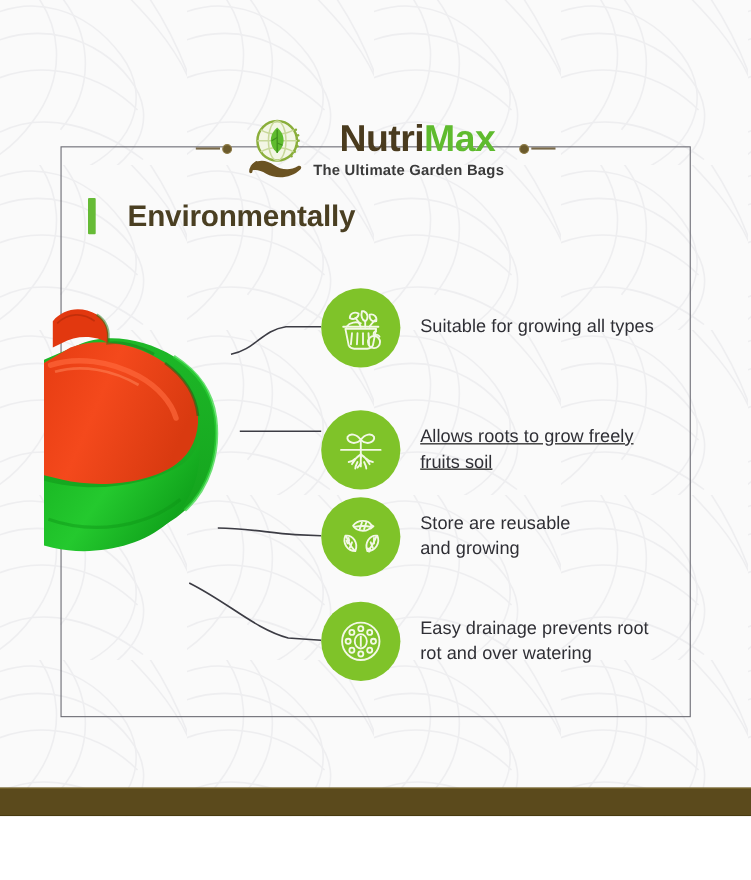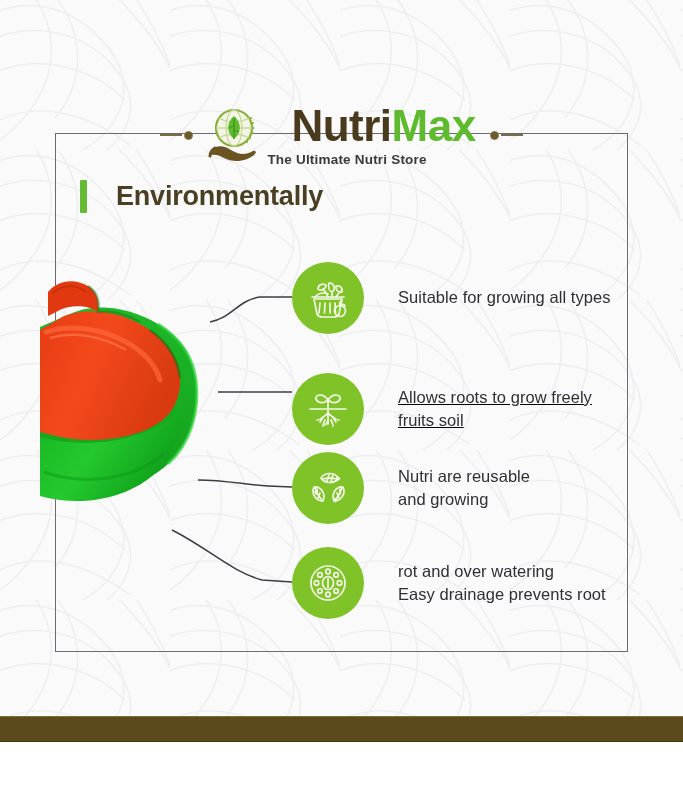--- a/index.html
+++ b/index.html
@@ -74,21 +74,21 @@
 
   .logo-block {
     display: flex;
     align-items: center;
     gap: 6px;
     margin: 0 14px;
   }
   .logo-mark { width: 54px; height: 58px; flex: none; }
   .logo-text { display: flex; flex-direction: column; line-height: 1; }
   .wordmark {
-    font-size: 44px;
+    font-size: 34px;
     font-weight: bold;
     letter-spacing: -0.5px;
     white-space: nowrap;
     margin-left: 24px;
   }
   .wordmark .w1 { color: #4a3b1e; }
   .wordmark .w2 { color: #5fbb2e; }
   .tagline {
     font-size: 13.5px;
     font-weight: bold;
@@ -146,21 +146,21 @@
     position: absolute;
     left: 292px;
     top: 262px;
     width: 340px;
   }
   .feature {
     position: absolute;
     left: 0;
     display: flex;
     align-items: center;
-    gap: 34px;
+    gap: 18px;
     width: 340px;
   }
   .feature.f1 { top: 0px; }
   .feature.f2 { top: 111px; text-decoration: underline; }
   .feature.f3 { top: 190px; }
   .feature.f4 { top: 285px; }
 
   .icon-circle {
     width: 72px;
     height: 72px;
@@ -260,21 +260,21 @@
           <path d="M27,10 C21,15 19,23 24,30 L27,33 L30,30 C35,23 33,15 27,10 Z" fill="#5fbb2e"></path>
           <path d="M27,12 L27,33" stroke="#3f8f1e" stroke-width="1.2" fill="none"></path>
           <path d="M27,19 L22,22 M27,24 L32,26" stroke="#3f8f1e" stroke-width="1" fill="none"></path>
 
           <path d="M4,44 C10,38 18,40 24,44 C30,48 38,50 46,45 C48,44 50,46 48,48 C40,56 26,57 17,52 C12,49 8,48 4,49 Z" fill="#6b5322"></path>
           <path d="M8,42 C5,44 3,47 3,50" stroke="#6b5322" stroke-width="3" stroke-linecap="round" fill="none"></path>
         </svg>
       </div>
       <div class="logo-text">
         <div class="wordmark"><span class="w1">Nutri</span><span class="w2">Max</span></div>
-        <div class="tagline">The Ultimate Nutri Store</div>
+        <div class="tagline">The Ultimate Garden Bags</div>
       </div>
     </div>
 
     <div class="deco right">
       <div class="deco-dot"></div>
       <div class="deco-line"></div>
     </div>
   </div>
 
   <div class="headline">
@@ -419,21 +419,21 @@
             <path d="M37,23 C35,28 32,33 30,35"></path>
             <path d="M35,24 L35,29 M32,28 L34,33"></path>
 
             <path d="M32,12 L34.5,13.5 L32,15.5"></path>
             <path d="M11,29 L10,26.5 L12.5,26"></path>
             <path d="M29,33.5 L31.5,34.5 L30.5,36.5"></path>
           </g>
         </svg>
       </div>
       <div class="feature-text">
-        <div>Nutri are reusable</div>
+        <div>Store are reusable</div>
         <div>and growing</div>
       </div>
     </div>
 
     <div class="feature f4">
       <div class="icon-circle">
         <svg width="46" height="46" viewBox="0 0 46 46" xmlns="http://www.w3.org/2000/svg">
           <g fill="none" stroke="#f3f8e6" stroke-width="1.7">
             <circle cx="23" cy="23" r="17"></circle>
             <ellipse cx="23" cy="23" rx="5.5" ry="6.5"></ellipse>
@@ -445,22 +445,22 @@
               <circle cx="31.1" cy="31.1" r="2.3"></circle>
               <circle cx="23" cy="34.5" r="2.3"></circle>
               <circle cx="14.9" cy="31.1" r="2.3"></circle>
               <circle cx="11.5" cy="23" r="2.3"></circle>
               <circle cx="14.9" cy="14.9" r="2.3"></circle>
             </g>
           </g>
         </svg>
       </div>
       <div class="feature-text">
+        <div>Easy drainage prevents root</div>
         <div>rot and over watering</div>
-        <div>Easy drainage prevents root</div>
       </div>
     </div>
 
   </div>
 
   <div class="bottom-bar"></div>
   <div class="bottom-fill"></div>
 
 </div>
 

